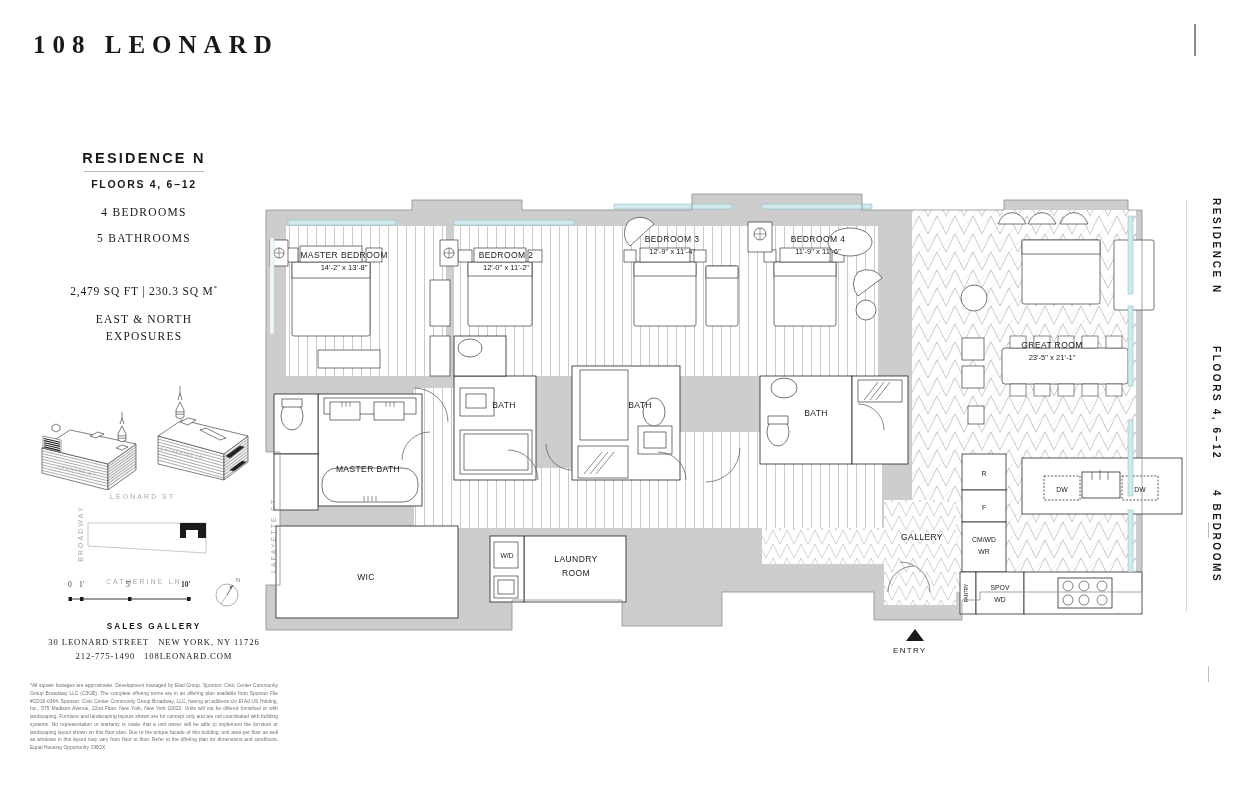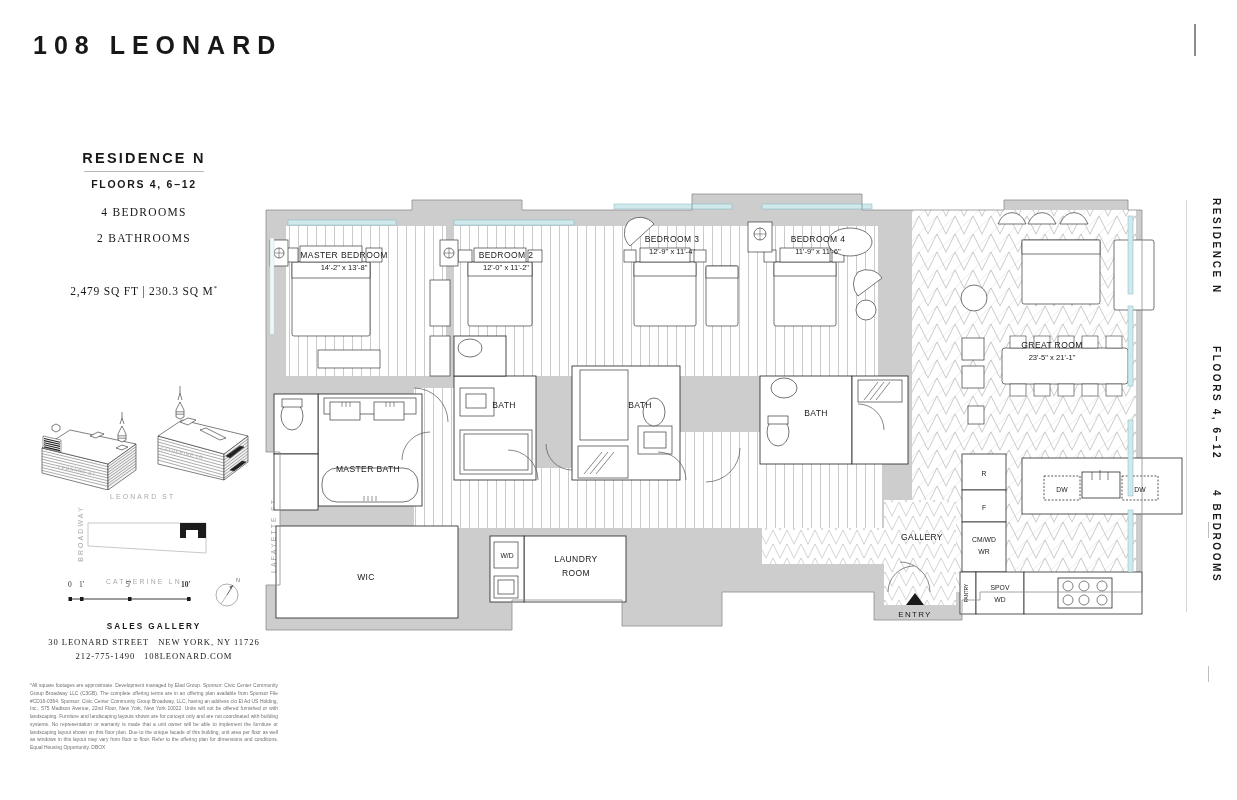--- a/index.html
+++ b/index.html
@@ -10,21 +10,21 @@
     color:#1a1a1a;
     overflow:hidden;
     position:relative;
   }
   .page{position:absolute;inset:0;}
 
   
   #brand-title{
     position:absolute;left:33px;top:31px;
     font-size:25px;font-weight:700;letter-spacing:7px;
-    color:#17181a;font-family:Liberation Sans, sans-serif;
+    color:#17181a;font-family:Liberation Serif, serif;
   }
   #corner-mark-tr{
     position:absolute;left:1194px;top:24px;width:2px;height:32px;
     background:#8c8c8c;
   }
 
   
   #info-block{position:absolute;left:33px;top:150px;width:222px;text-align:center;}
   #residence-name{
     font-size:14.5px;font-weight:700;letter-spacing:2.2px;color:#17181a;
@@ -102,43 +102,47 @@
   .rm-small{
     font-family:"Liberation Sans",sans-serif;
     font-size:6.8px;fill:#17181a;text-anchor:middle;
   }
   .rm-tiny{
     font-family:"Liberation Sans",sans-serif;
     font-size:4.6px;fill:#17181a;text-anchor:middle;
   }
 
   
-  #entry-marker{position:absolute;left:893px;top:593px;width:44px;text-align:center;}
+  #entry-marker{position:absolute;left:893px;top:629px;width:44px;}
   #entry-tri{
     width:0;height:0;margin:0 auto;
     border-left:9px solid transparent;border-right:9px solid transparent;
     border-bottom:12px solid #1a1a1a;
   }
   #entry-label{font-size:8px;letter-spacing:1.3px;color:#17181a;margin-top:5px;}
 </style>
 </head>
 <body>
 
 <div class="page">
 
   <div id="brand-title">108 LEONARD</div>
   <div id="corner-mark-tr"></div>
 
   <div id="info-block">
     <div id="residence-name">RESIDENCE N</div>
     <div id="residence-rule"></div>
     <div id="residence-floors">FLOORS 4, 6–12</div>
     <div class="info-line">4 BEDROOMS</div>
-    <div class="info-line">2 BATHROOMS</div>
+    <div class="info-line">5 BATHROOMS</div>
     <div class="info-line sqft"><span>2,479 SQ FT  |  230.3 SQ M</span><span class="sup">*</span></div>
+    <div class="info-line expo">
+      <span>EAST &amp; NORTH</span><br>
+      <span>EXPOSURES</span>
+    </div>
   </div>
 
   <div id="iso-buildings">
     <svg width="230" height="112" viewBox="0 0 230 112">
       <g stroke="#2a2a2a" stroke-width="0.6" fill="#ffffff">
 
         <g>
           <path d="M12,70 L12,95 L78,112 L78,86 Z" fill="#fff"></path>
           <path d="M78,86 L78,112 L106,92 L106,66 Z" fill="#f2f2f2"></path>
           <path d="M12,70 L78,86 L106,66 L40,52 Z" fill="#fff"></path>

